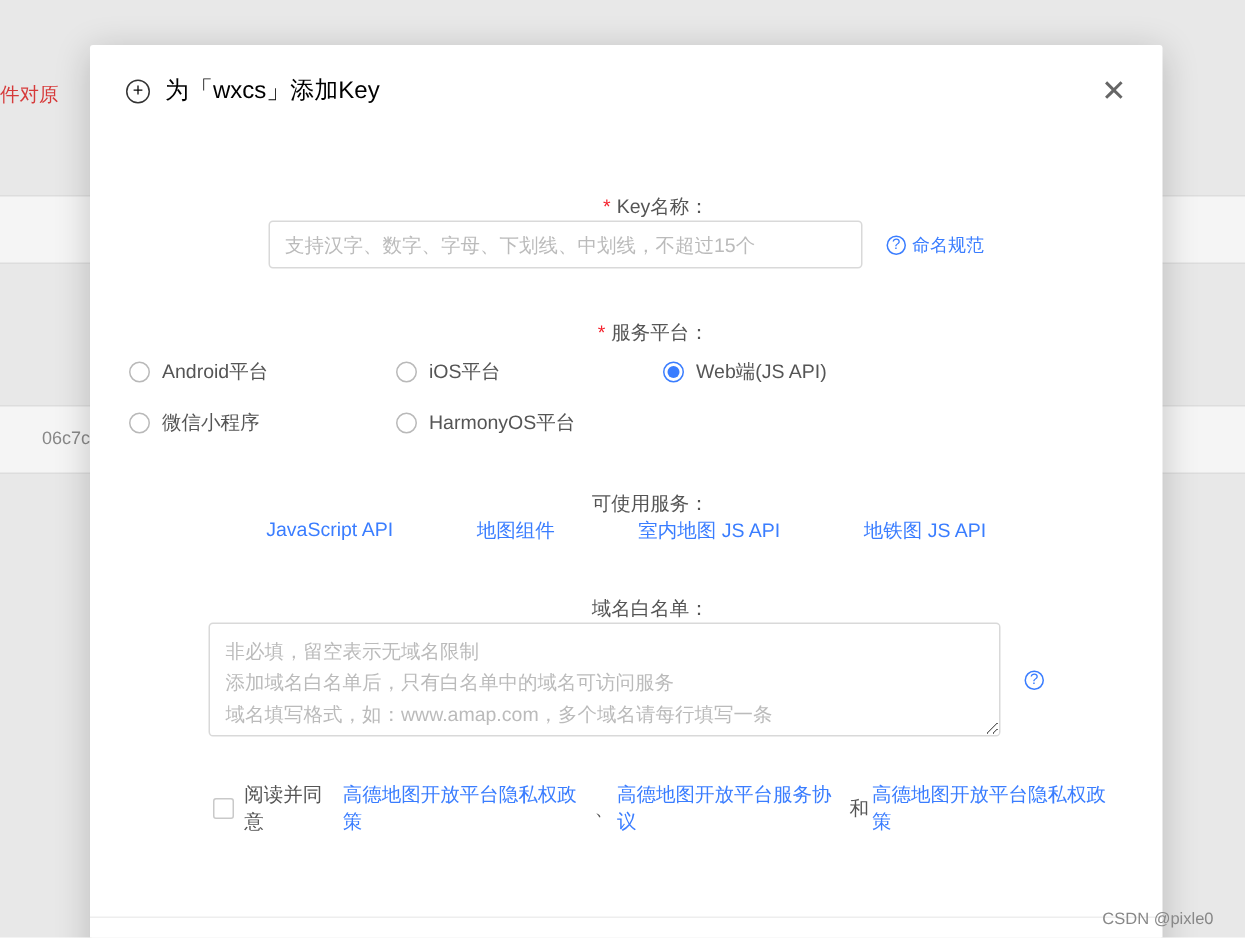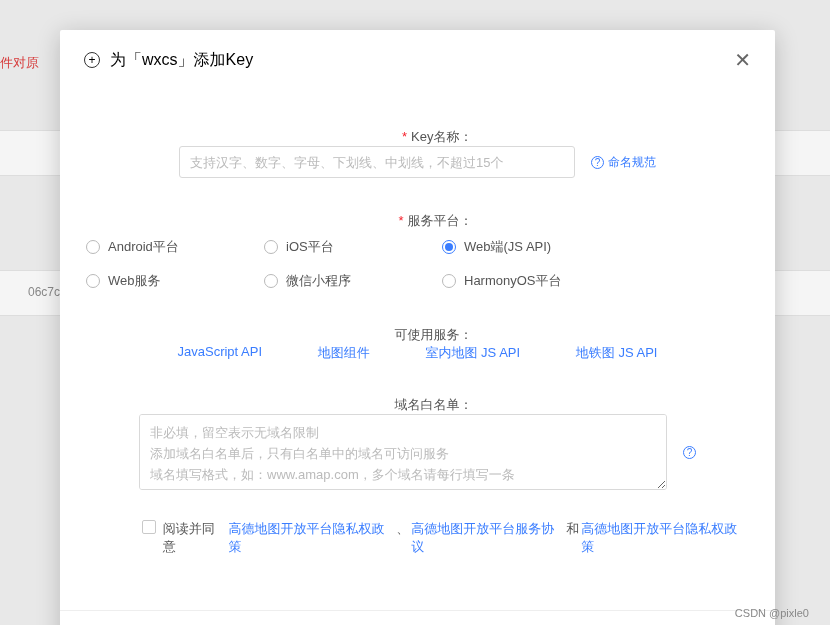--- a/index.html
+++ b/index.html
@@ -166,21 +166,21 @@
       display: flex;
       justify-content: space-between;
       width: 480px;
       font-size: 13px;
       gap: 12px;
     }
     .service-links a { color: #3a7dff; text-decoration: none; cursor: pointer; }
     .agree-row {
       margin: 30px 0 0 56px;
       display: flex;
-      align-items: flex-start;
+      align-items: center;
       font-size: 13px;
       color: #555;
     }
     .checkbox {
       width: 14px; height: 14px;
       border: 1px solid #c9c9c9;
       border-radius: 2px;
       margin-right: 7px;
       cursor: pointer;
     }
@@ -258,24 +258,20 @@
           <span class="radio-circle"></span>
           <span>Android平台</span>
         </div>
         <div class="radio-item">
           <span class="radio-circle"></span>
           <span>iOS平台</span>
         </div>
         <div class="radio-item selected">
           <span class="radio-circle"></span>
           <span>Web端(JS API)</span>
-        </div>
-        <div class="radio-item">
-          <span class="radio-circle"></span>
-          <span>Web服务</span>
         </div>
         <div class="radio-item">
           <span class="radio-circle"></span>
           <span>微信小程序</span>
         </div>
         <div class="radio-item">
           <span class="radio-circle"></span>
           <span>HarmonyOS平台</span>
         </div>
       </div>

